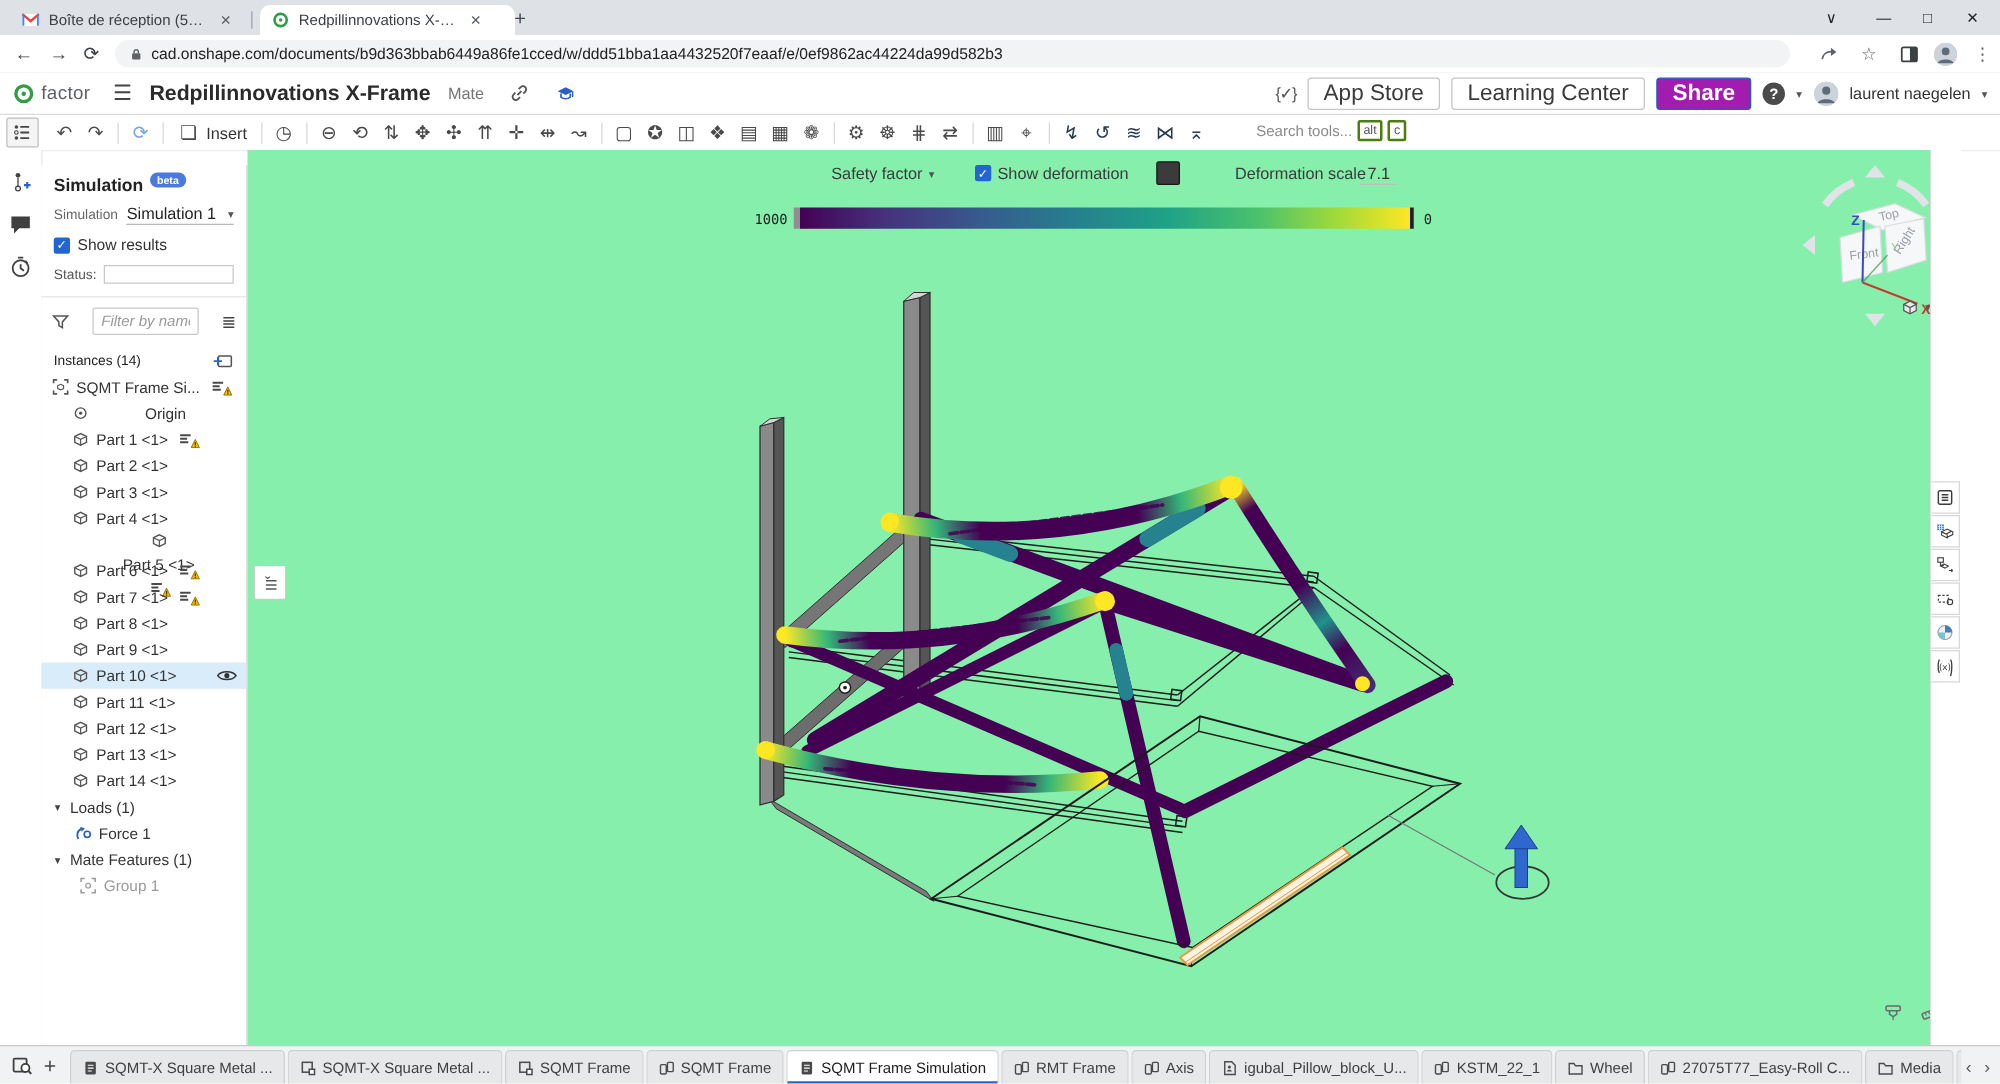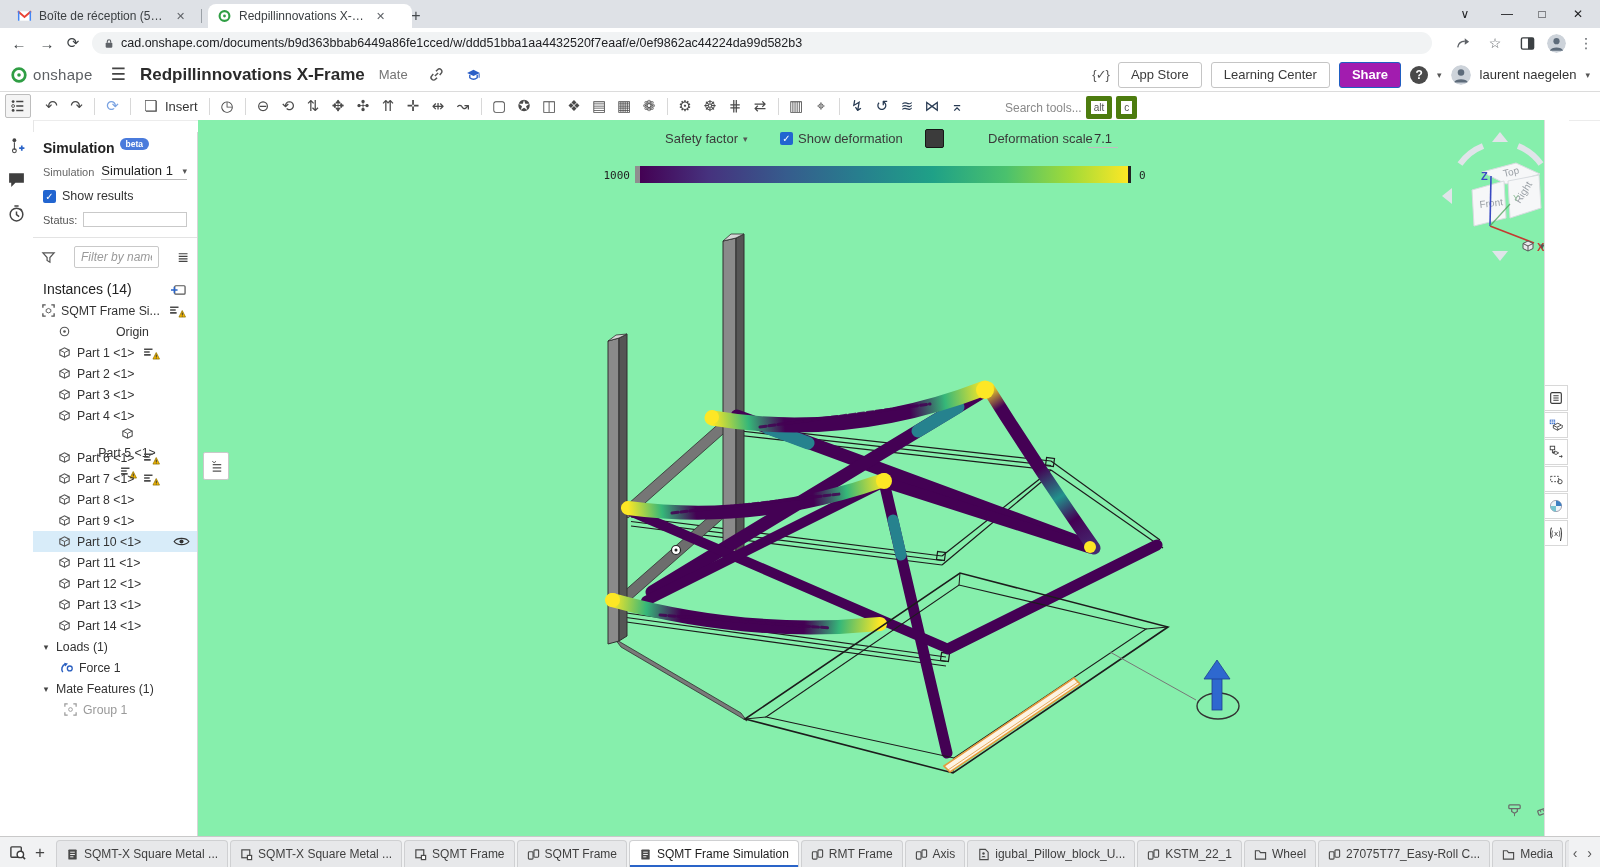--- a/index.html
+++ b/index.html
@@ -28,37 +28,37 @@
   .osheader{position:absolute;top:58px;left:0;right:0;height:34px;background:#fff;border-bottom:1px solid #dcdcdc;display:flex;align-items:center;padding:0 10px;box-sizing:border-box;gap:10px;}
   .oslogo{display:flex;align-items:center;gap:5px;}
   .oslogo .lg{width:18px;height:18px;}
   .oslogo .lgt{font-size:15px;color:#5d6064;letter-spacing:.3px;}
   .hamb{font-size:17px;color:#444;margin-left:8px;}
   .doctitle{font-size:17px;font-weight:bold;color:#2b2b2b;margin-left:4px;}
   .branch{font-size:13px;color:#757575;margin-left:4px;}
   .hdr-ic{width:17px;height:17px;margin-left:10px;}
   .hdr-right{margin-left:auto;display:flex;align-items:center;gap:9px;}
   .codebtn{font-size:13px;color:#555;letter-spacing:-1px;}
-  .osbtn{height:24px;padding:0 12px;border:1px solid #c5c5c5;border-radius:3px;display:flex;align-items:center;font-size:13px;color:#3a3a3a;background:#fff;}
+  .osbtn{height:24px;padding:0 12px;border:1px solid #c5c5c5;border-radius:3px;display:flex;align-items:center;font-size:18px;color:#3a3a3a;background:#fff;}
   .osbtn.primary{background:#a21caf;border-color:#1f5fc2;color:#fff;font-weight:bold;}
   .helpc{width:18px;height:18px;border-radius:50%;background:#4a4a4a;color:#fff;font-size:12px;display:flex;align-items:center;justify-content:center;font-weight:bold;}
   .caret{font-size:9px;color:#555;}
   .uname{font-size:13px;color:#333;}
 
   
   .toolbar{position:absolute;top:92px;left:0;right:0;height:28px;background:#fff;border-bottom:1px solid #ececec;display:flex;align-items:center;padding-left:5px;}
   .treebtn{width:24px;height:22px;border:1px solid #bdbdbd;border-radius:2px;background:#f4f4f4;display:flex;align-items:center;justify-content:center;margin-right:8px;}
   .treebtn .ic{width:16px;height:16px;}
   .tbi{width:25px;text-align:center;font-size:15px;color:#4a4a4a;flex:0 0 auto;cursor:default;}
   .tbi.blue{color:#7aa3e2;}
   .tbi.navy{color:#273a52;}
   .tbsep{width:1px;height:17px;background:#d8d8d8;margin:0 5px;flex:0 0 auto;}
   .tb-insert{display:flex;align-items:center;gap:5px;font-size:13px;color:#333;padding:0 6px;flex:0 0 auto;}
   .searchtools{position:absolute;left:1005px;top:4px;display:flex;align-items:center;gap:4px;font-size:12px;color:#8a8a8a;}
-  .kbd{border:5px solid #4d7c0f;border-radius:2px;font-size:10px;padding:0 3px;color:#555;background:#fff;line-height:13px;text-align:center;}
+  .kbd{border:2px solid #4d7c0f;border-radius:2px;font-size:10px;padding:0 3px;color:#555;background:#fff;line-height:13px;text-align:center;}
 
   
   .leftstrip{position:absolute;top:120px;left:0;width:33px;bottom:31px;background:#fff;border-right:1px solid #e6e6e6;}
   .lsic{position:absolute;left:7px;width:19px;height:19px;}
 
   
   .leftpanel{position:absolute;top:132px;left:33px;width:165px;bottom:31px;background:#fff;border-right:1px solid #d6d6d6;box-sizing:border-box;overflow:hidden;}
   .simtitle{display:flex;align-items:flex-start;gap:5px;padding:8px 10px 3px;font-size:14px;font-weight:bold;color:#222;}
   .beta{background:#4a7bdc;color:#fff;font-size:8.5px;font-weight:bold;border-radius:7px;padding:1px 6px;margin-top:-2px;}
   .simfield{display:flex;align-items:flex-end;gap:7px;padding:4px 10px 2px;}
@@ -68,21 +68,21 @@
   .chk{width:13px;height:13px;border-radius:2px;background:#2265d0;color:#fff;font-size:10px;display:flex;align-items:center;justify-content:center;flex:0 0 auto;}
   .statusrow{display:flex;align-items:center;gap:6px;padding:7px 10px 10px;border-bottom:1px solid #e3e3e3;}
   .statusrow .lab{font-size:11px;color:#555;}
   .track{flex:1;height:13px;border:1px solid #c9c9c9;background:#fff;}
   .fill{height:100%;background:#2a5cab;}
   .filterrow{display:flex;align-items:center;gap:18px;padding:8px 8px 6px;}
   .filterrow .fic{width:15px;height:15px;}
   .filterrow input{flex:1;min-width:0;height:20px;border:1px solid #c9c9c9;border-radius:2px;padding:0 6px;font-size:12px;font-family:"Liberation Sans",sans-serif;}
   .filterrow input::placeholder{font-style:italic;color:#9a9a9a;}
   .listbtn{font-size:14px;color:#444;}
-  .insthdr{display:flex;align-items:center;padding:7px 10px 3px;font-size:14px;color:#222;}
+  .insthdr{display:flex;align-items:center;padding:7px 10px 3px;font-size:11px;color:#222;}
   .insthdr .ic{margin-left:auto;width:17px;height:15px;}
   .row{display:flex;align-items:center;gap:5px;height:21px;font-size:12.3px;color:#333;white-space:nowrap;}
   .row .ic{width:15px;height:15px;flex:0 0 auto;}
   .row.sel{background:#d8ecf9;}
   .row .warn{width:19px;height:14px;margin-left:4px;}
   .row .eye{margin-left:auto;margin-right:7px;width:17px;height:11px;}
   .row .gray{color:#9a9a9a;}
   .chevs{font-size:9px;color:#444;width:10px;text-align:center;}
 
   
@@ -200,21 +200,21 @@
   </div>
 
   <div class="osheader">
     <span class="oslogo">
       <span class="ic lg">
           <svg viewBox="0 0 16 16">
             <circle cx="8" cy="8" r="5.6" fill="none" stroke="#2f9e44" stroke-width="2.4"></circle>
             <circle cx="8" cy="8" r="1.6" fill="#2f9e44"></circle>
           </svg>
         </span>
-      <span class="lgt">onshape</span>
+      <span class="lgt">factor</span>
     </span>
     <span class="hamb">☰</span>
     <span class="doctitle">Redpillinnovations X-Frame</span>
     <span class="branch">Mate</span>
     <span class="ic hdr-ic">
         <svg viewBox="0 0 16 16">
           <path d="M6.5 9.5 9.5 6.5" stroke="#555" stroke-width="1.4" fill="none"></path>
           <path d="M7.5 5 9 3.5a2.4 2.4 0 0 1 3.4 3.4L11 8.4M8.5 11 7 12.5a2.4 2.4 0 0 1-3.4-3.4L5 7.6" fill="none" stroke="#555" stroke-width="1.4"></path>
         </svg>
       </span>

